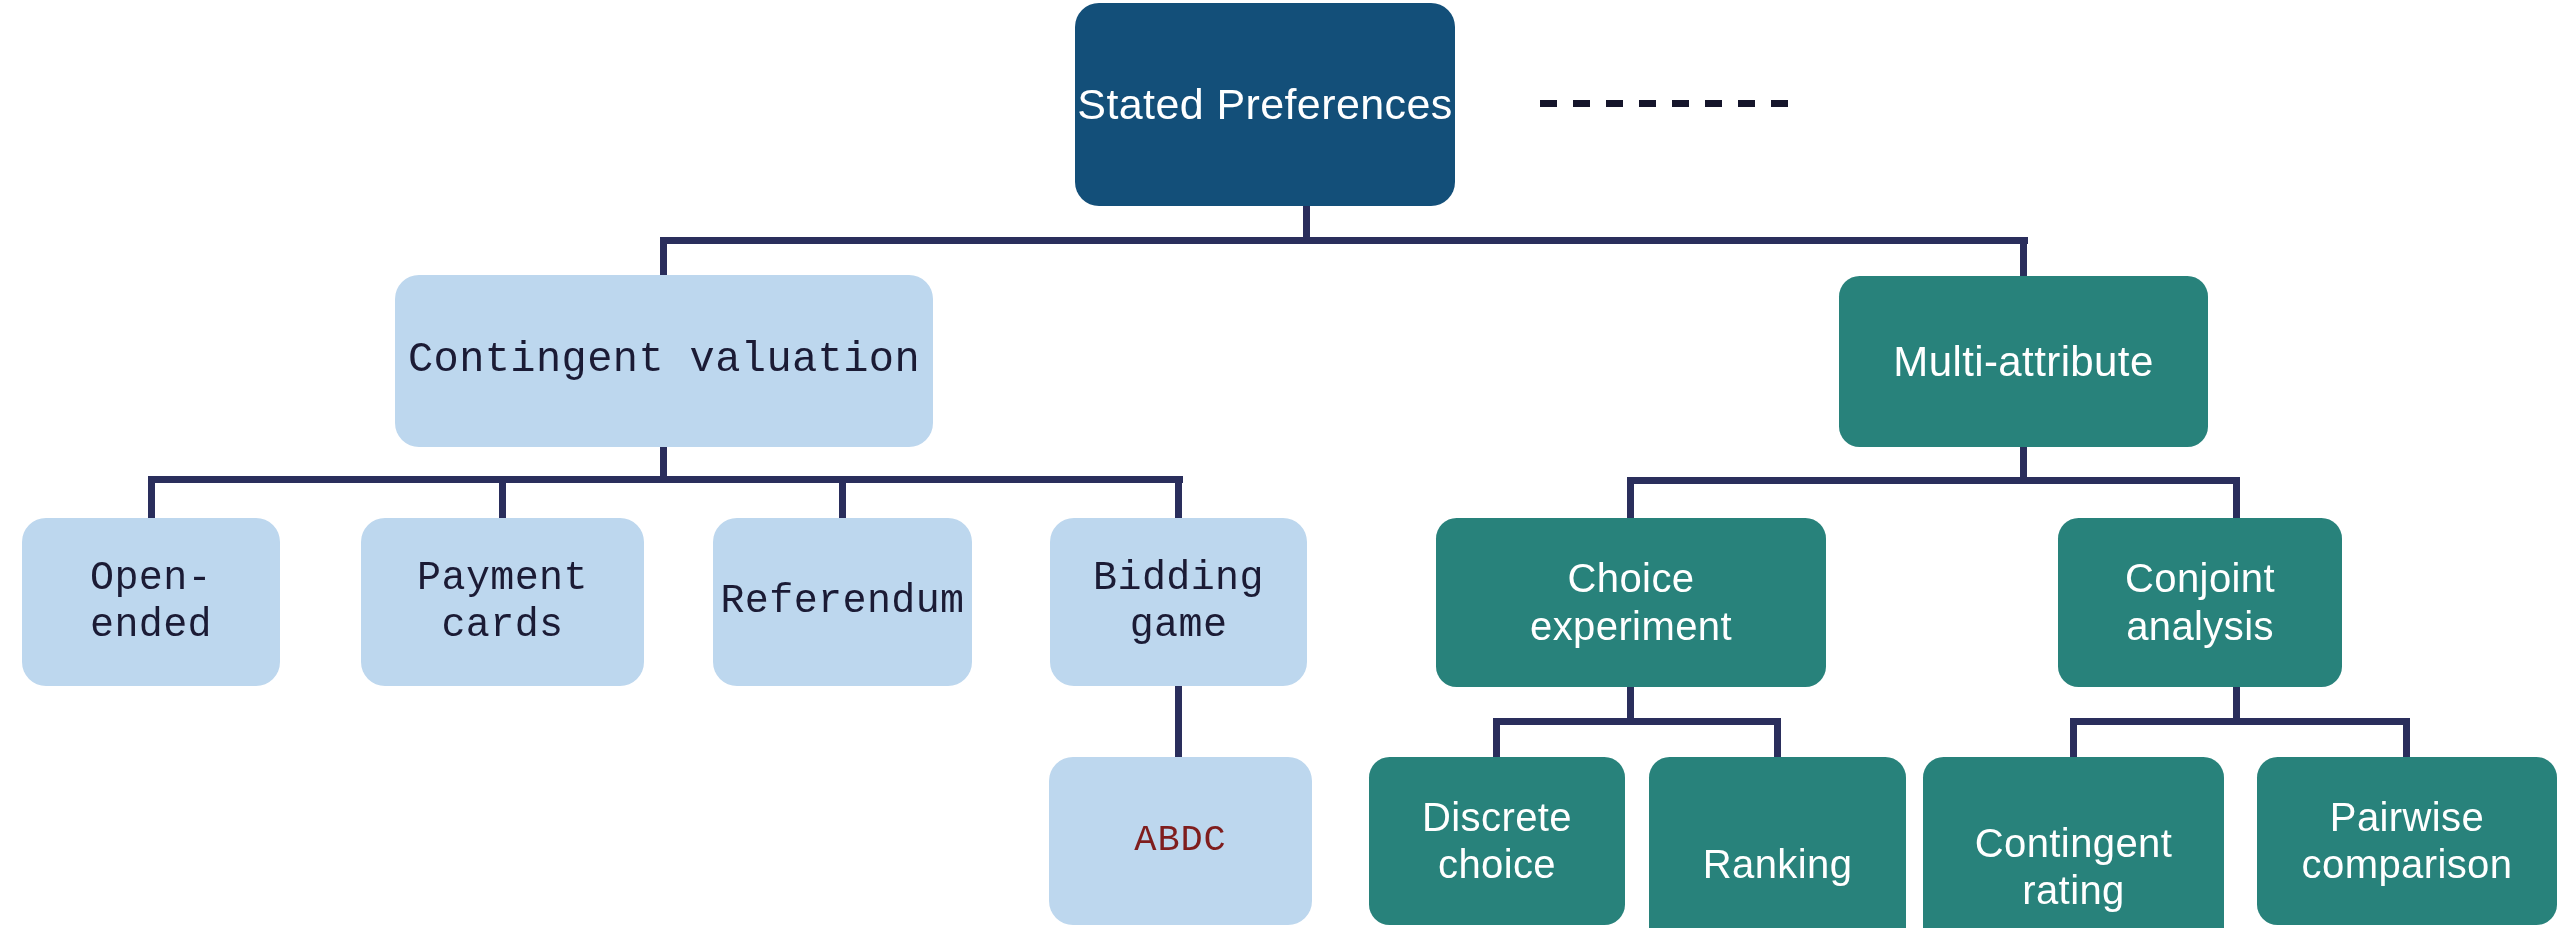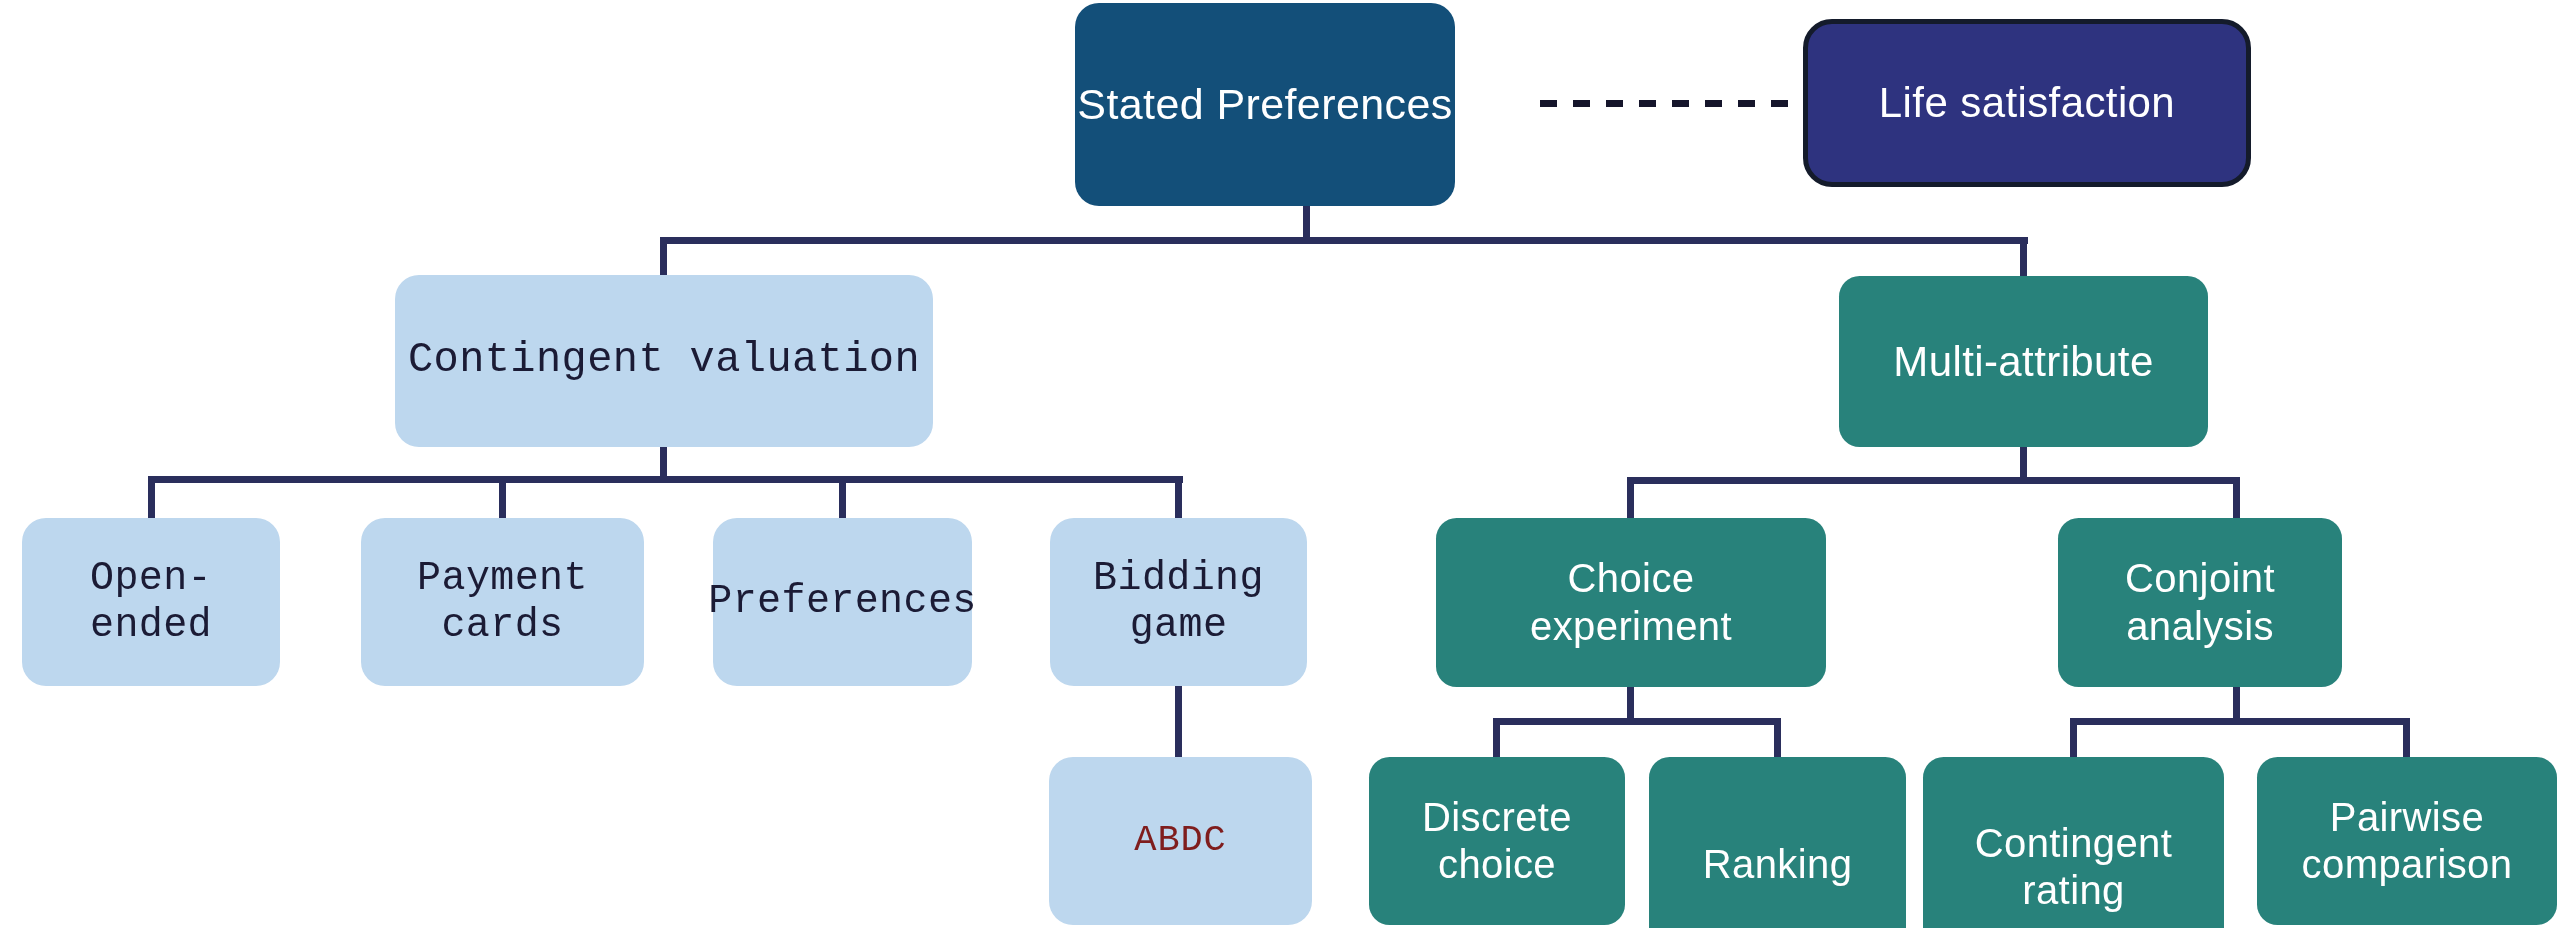--- a/index.html
+++ b/index.html
@@ -55,44 +55,41 @@
   <div class="edge" style="left:2070px;top:718px;width:339px;height:6.9px"></div>
   <div class="edge" style="left:2070px;top:718px;width:6.9px;height:42px"></div>
   <div class="edge" style="left:2403px;top:718px;width:6.9px;height:42px"></div>
 
   <div class="edge-dashed" style="left:1540px;top:100px;width:264px"></div>
 
   <div class="node n-darkblue" style="left:1075px;top:2.6px;width:380px;height:203px">
     <span class="lbl">Stated Preferences</span>
   </div>
 
-  <div class="node n-indigo" style="left:1803px;top:19px;width:448px;height:168px">
-    <span class="lbl">Life satisfaction</span>
-  </div>
 
   <div class="node n-lightblue big" style="left:395px;top:275px;width:538px;height:172px">
     <span class="lbl">Contingent valuation</span>
   </div>
 
   <div class="node n-teal big" style="left:1839px;top:276px;width:369px;height:171px">
     <span class="lbl">Multi-attribute</span>
   </div>
 
   <div class="node n-lightblue" style="left:22px;top:518px;width:258px;height:168px">
     <span class="lbl">Open-
 ended</span>
   </div>
 
   <div class="node n-lightblue" style="left:361px;top:518px;width:283px;height:168px">
     <span class="lbl">Payment
 cards</span>
   </div>
 
   <div class="node n-lightblue" style="left:713px;top:518px;width:259px;height:168px">
-    <span class="lbl">Preferences</span>
+    <span class="lbl">Referendum</span>
   </div>
 
   <div class="node n-lightblue" style="left:1050px;top:518px;width:257px;height:168px">
     <span class="lbl">Bidding
 game</span>
   </div>
 
   <div class="node n-lightblue" style="left:1049px;top:757px;width:263px;height:168px">
     <span class="lbl abdc-text">ABDC</span>
   </div>

